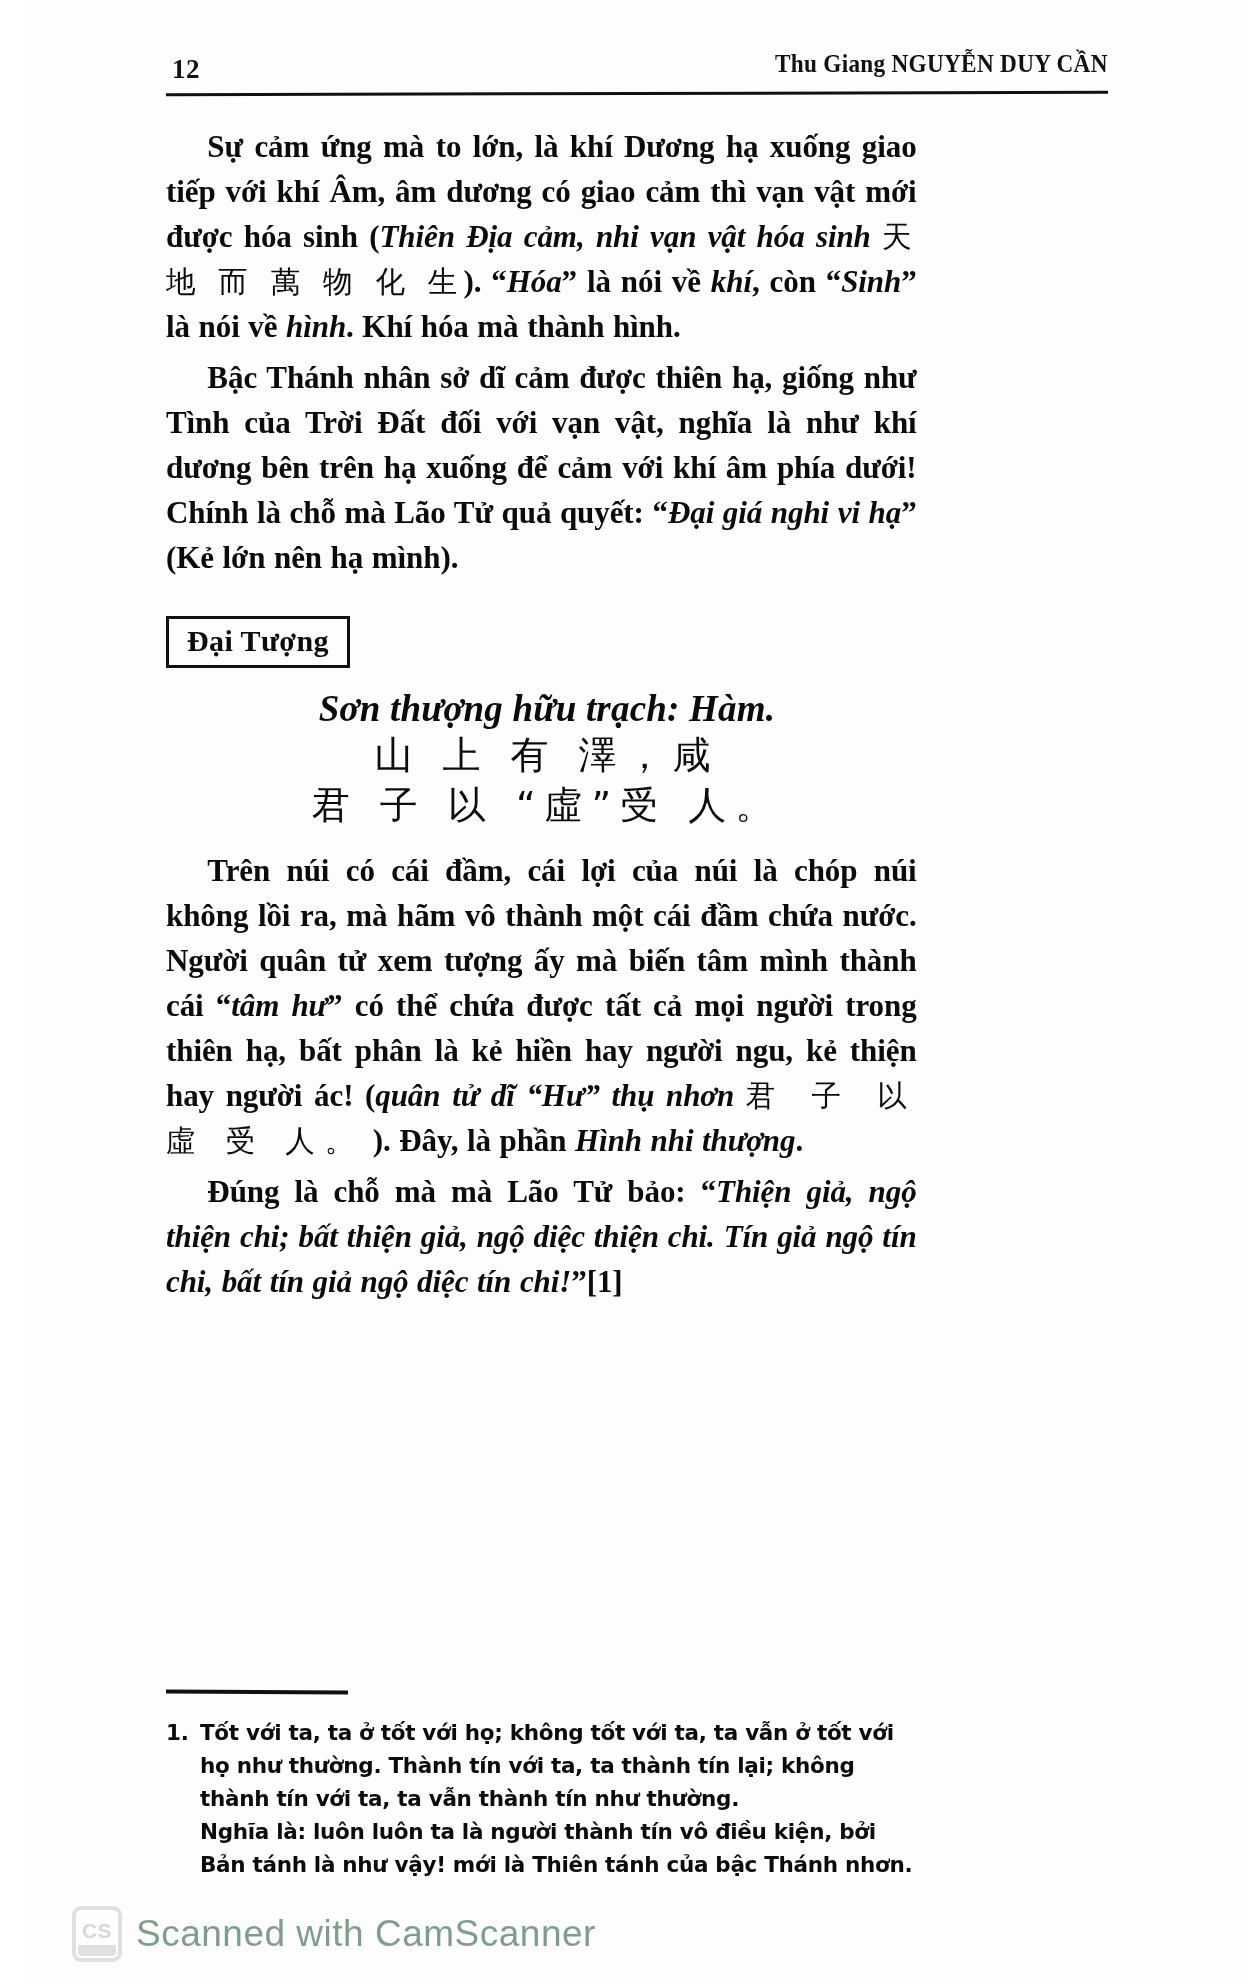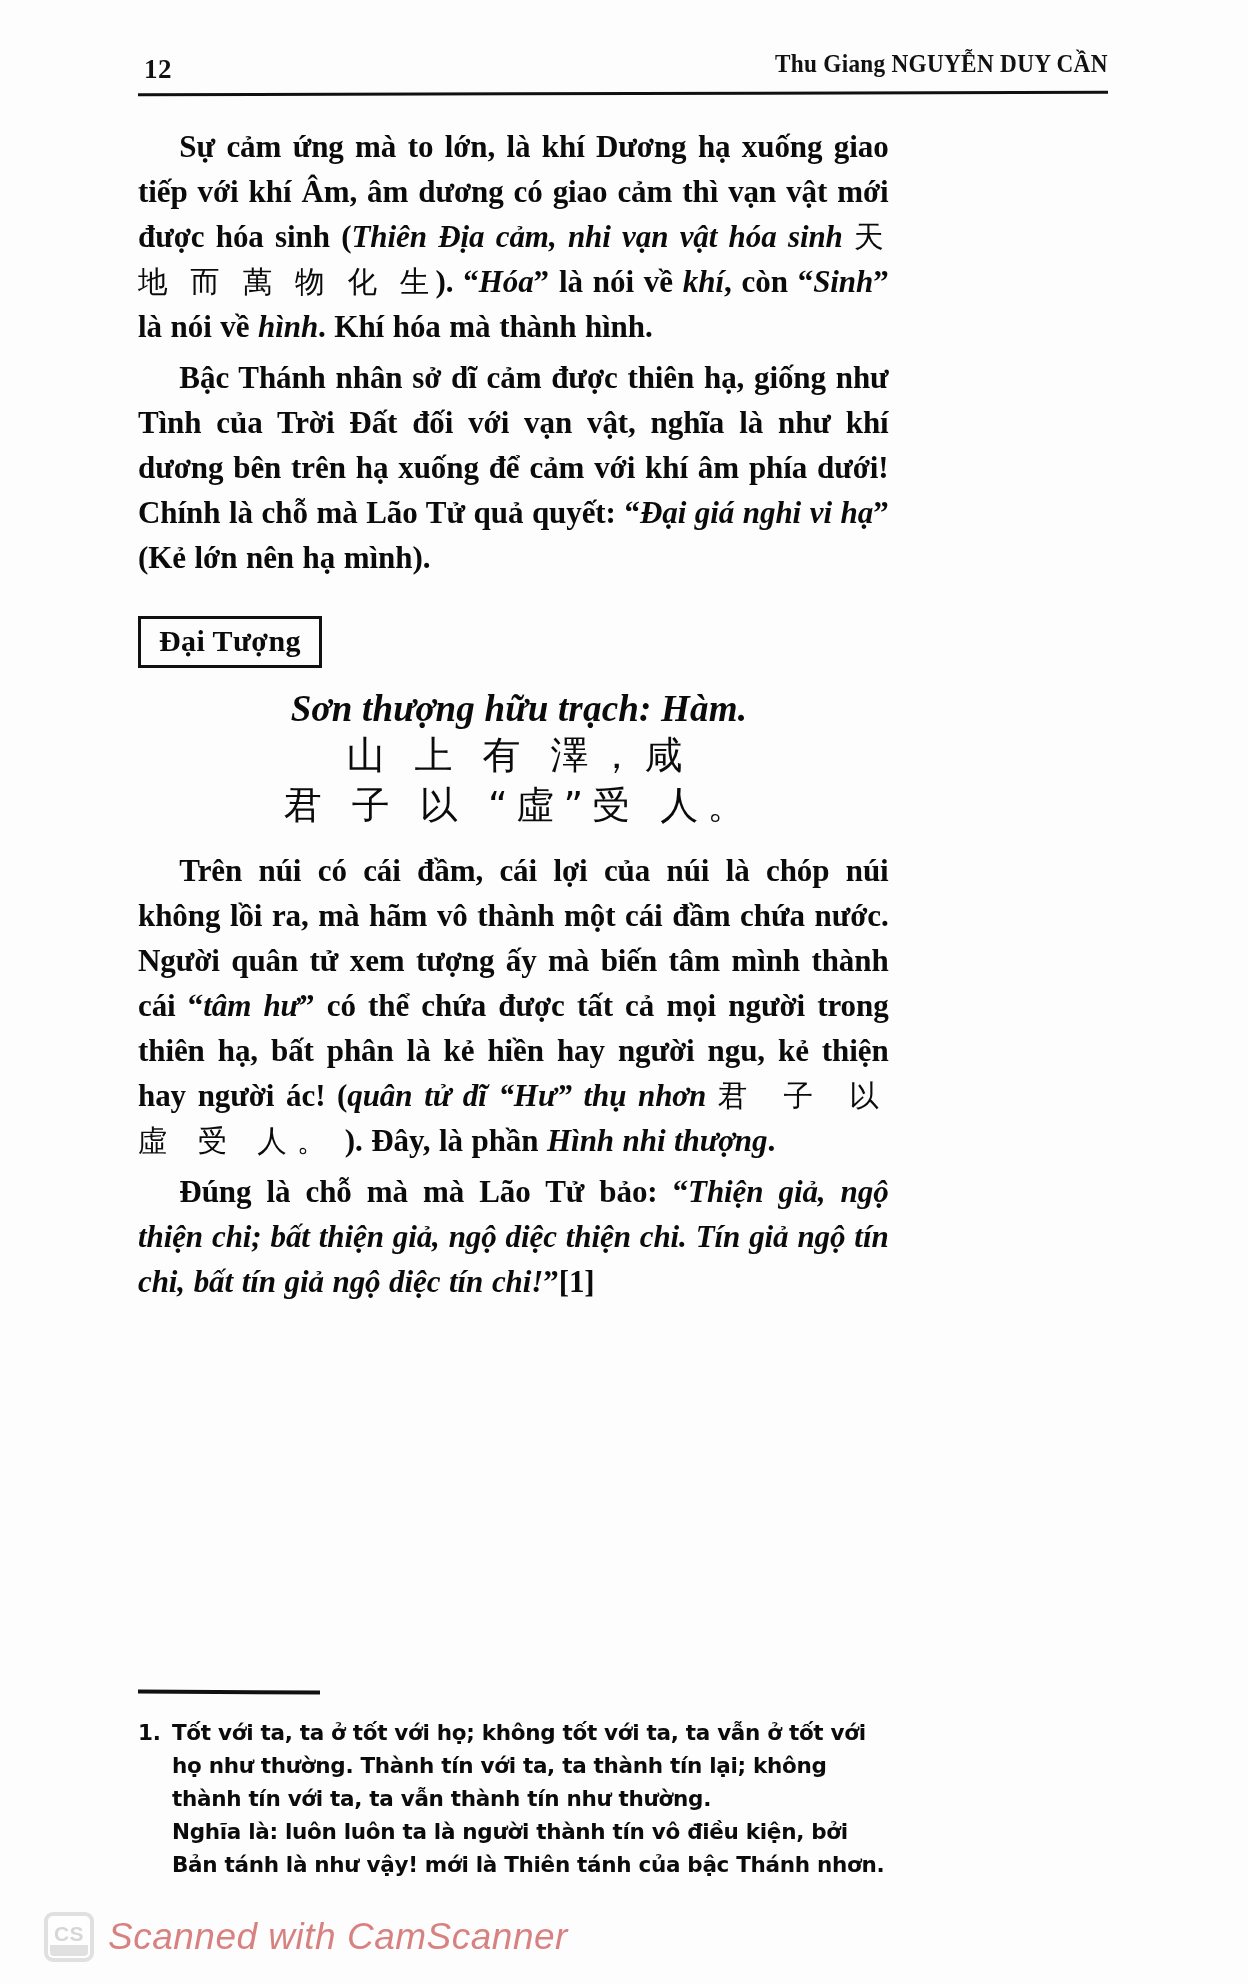--- a/index.html
+++ b/index.html
@@ -12,20 +12,21 @@
     position: relative;
     font-family: "Liberation Serif", "DejaVu Serif", serif;
     color: #0b0b0b;
     overflow: hidden;
   }
 
   .page {
     position: absolute;
     inset: 0;
     background: #fdfdfd;
+    margin-left: 28px;
   }
 
   
   .runhead {
     position: absolute;
     left: 138px; right: 140px; top: 48px;
     height: 46px;
   }
   .folio {
     position: absolute; left: 6px; top: 6px;
@@ -149,21 +150,21 @@
   .wm {
     position: absolute;
     left: 44px;
     bottom: 22px;
     display: flex;
     align-items: center;
     gap: 14px;
     opacity: .55;
   }
   .wm-badge {
-    width: 50px; height: 50px;
+    width: 50px; height: 56px;
     border-radius: 9px;
     border: 4px solid #c9c9c9;
     display: flex; align-items: center; justify-content: center;
     position: relative;
     background: #fff;
   }
   .wm-badge span {
     font-family: "Liberation Sans", sans-serif;
     font-size: 21px;
     font-weight: 700;
@@ -175,24 +176,23 @@
     content: "";
     position: absolute;
     left: 2px; right: 2px; bottom: 2px;
     height: 11px;
     background: #c9c9c9;
     border-radius: 0 0 4px 4px;
   }
   .wm-text {
     font-family: "Liberation Sans", sans-serif;
     font-size: 37px;
-    color: #b91c1c;
+    color: #14532d;
     letter-spacing: .5px;
     white-space: nowrap;
-    font-style: italic;
   }
 </style>
 </head>
 <body>
 
 <div class="page">
 
   <div class="runhead">
     <div class="folio">12</div>
     <div class="runhead-title">Thu Giang NGUYỄN DUY CẦN</div>

